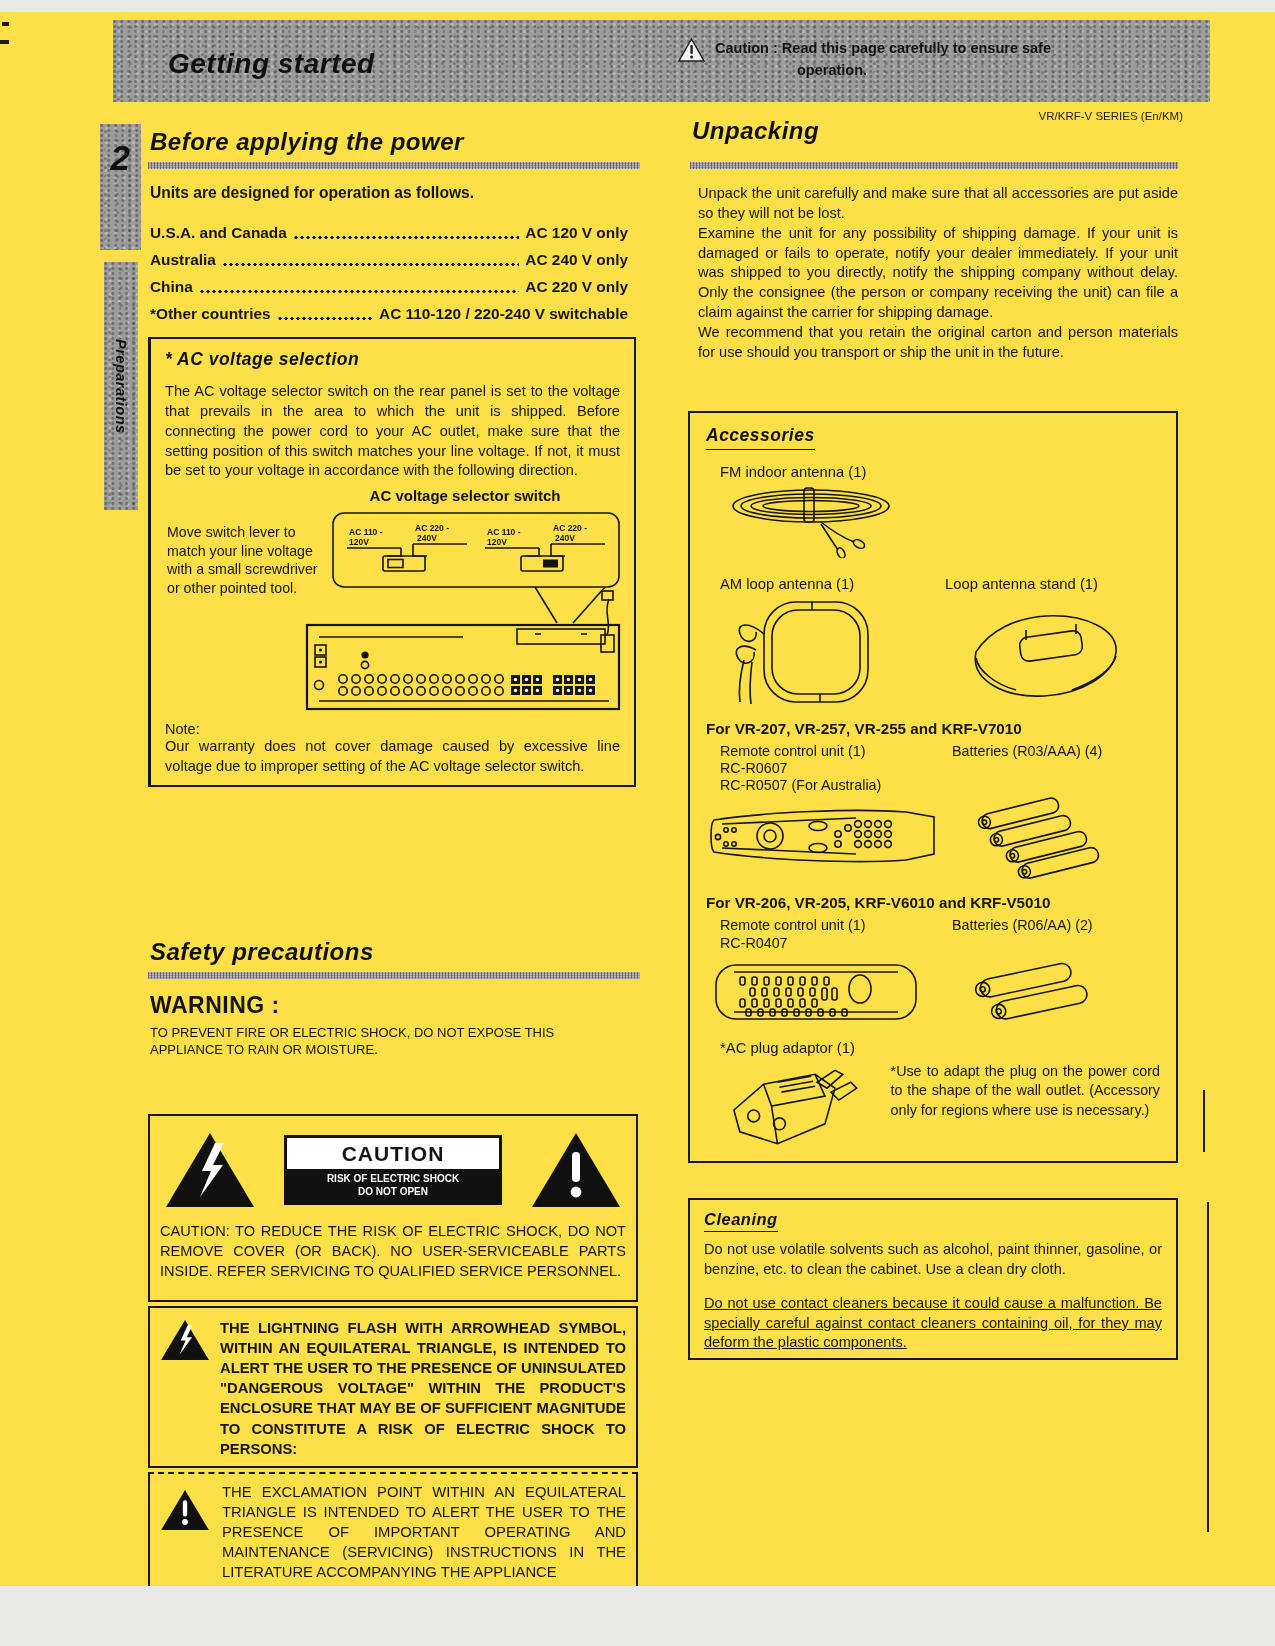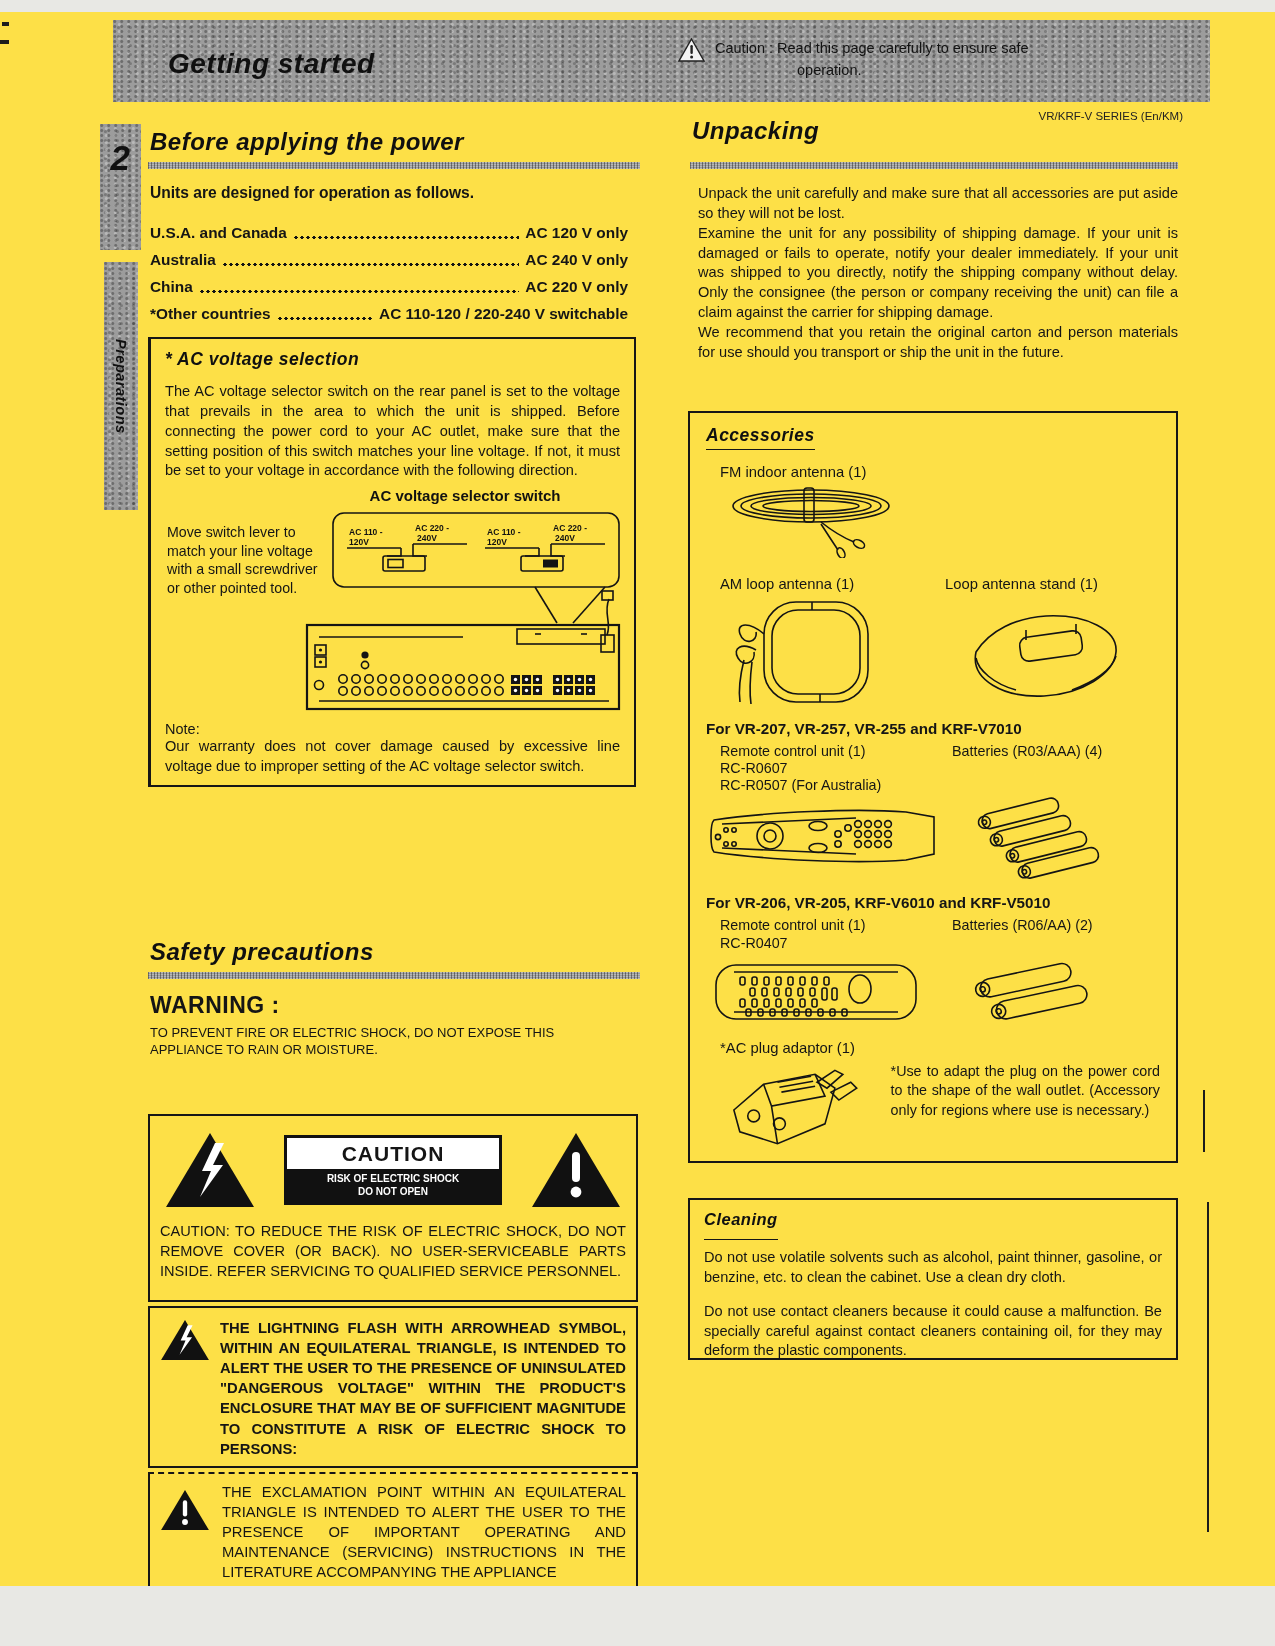--- a/index.html
+++ b/index.html
@@ -60,21 +60,21 @@
   <div class="abs artifact" style="left:1207px;top:1190px;width:2px;height:330px;"></div>
 
   <div class="abs tex" style="left:113px;top:8px;width:1097px;height:82px;">
     <div class="abs h-script" style="left:55px;top:28px;font-size:28px;">Getting started</div>
     <div class="abs" style="left:565px;top:18px;width:500px;display:flex;gap:10px;">
       <svg width="27" height="24" viewBox="0 0 27 24">
         <polygon points="13.5,1 26,23 1,23" fill="#f2f2f2" stroke="#222" stroke-width="1.4"></polygon>
         <rect x="12.4" y="7" width="2.4" height="9" rx="1.2" fill="#222"></rect>
         <circle cx="13.6" cy="19" r="1.5" fill="#222"></circle>
       </svg>
-      <div style="font-weight:normal;font-size:14.5px;line-height:1.5;color:#131313;">
+      <div style="font-weight:bold;font-size:14.5px;line-height:1.5;color:#131313;">
         <div>Caution : Read this page carefully to ensure safe</div>
         <div style="margin-left:82px;">operation.</div>
       </div>
     </div>
   </div>
 
   <div class="abs" style="left:930px;top:98px;width:253px;text-align:right;font-size:11.5px;color:#222;">VR/KRF-V SERIES (En/KM)</div>
 
   <div class="abs tex" style="left:100px;top:112px;width:41px;height:126px;display:flex;align-items:flex-start;justify-content:center;">
     <span class="h-script" style="font-size:35px;margin-top:14px;">2</span>
@@ -478,18 +478,18 @@
           <path d="M112,30 L132,20 L138,26 L120,38 Z"></path>
           <circle cx="34" cy="54" r="6"></circle>
           <circle cx="60" cy="62" r="6"></circle>
         </g>
       </svg>
       <div class="p" style="width:272px;margin-left:22px;font-size:14.3px;">*Use to adapt the plug on the power cord to the shape of the wall outlet. (Accessory only for regions where use is necessary.)</div>
     </div>
   </div>
 
   <div class="abs box" style="left:688px;top:1186px;width:490px;height:162px;box-sizing:border-box;padding:10px 14px;">
-    <div class="h-script" style="font-size:16.5px;display:inline-block;border-bottom:1.5px solid #161616;padding-bottom:10px;">Cleaning</div>
+    <div class="h-script" style="font-size:16.5px;display:inline-block;border-bottom:1.5px solid #161616;padding-bottom:2px;">Cleaning</div>
     <div class="p" style="margin-top:8px;">Do not use volatile solvents such as alcohol, paint thinner, gasoline, or benzine, etc. to clean the cabinet.  Use a clean dry cloth.</div>
-    <div class="p" style="margin-top:14px;">Do not use contact cleaners because it could cause a malfunction. Be specially careful against contact cleaners containing oil, for they may deform the plastic components.</div>
+    <div class="p" style="margin-top:14px;text-decoration:underline;">Do not use contact cleaners because it could cause a malfunction. Be specially careful against contact cleaners containing oil, for they may deform the plastic components.</div>
   </div>
 
 </div>
 
 </body></html>

